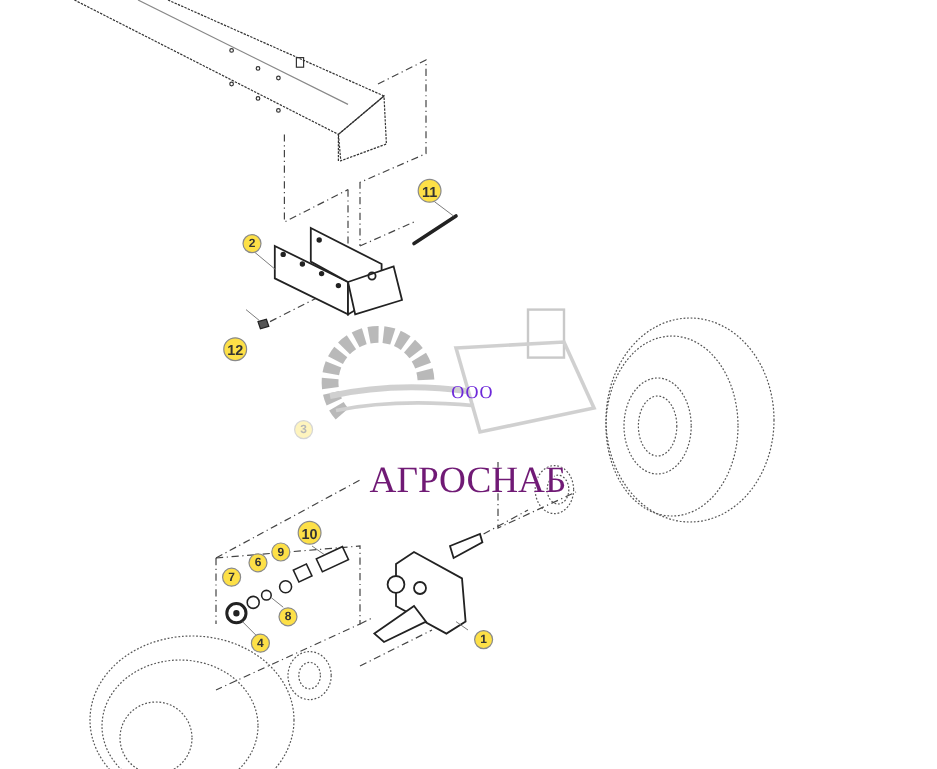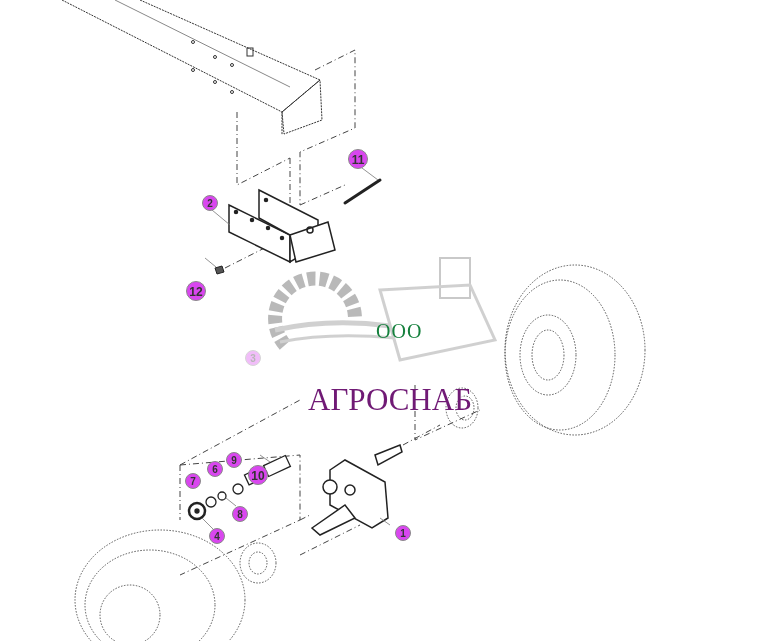--- a/index.html
+++ b/index.html
@@ -1,22 +1,22 @@
 <!DOCTYPE html>
 <html><head>
 <meta charset="utf-8">
 <style>
   html, body { margin:0; padding:0; background:#ffffff; }
   body { width:781px; height:641px; position:relative; overflow:hidden; font-family:"Liberation Sans", sans-serif; }
   svg#diagram { position:absolute; left:0; top:0; }
-  .callout { position:absolute; width:20px; height:20px; border-radius:50%; background:#d946ef; border:1px solid #8a8a8a;
+  .callout { position:absolute; width:20px; height:20px; border-radius:50%; background:#fde047; border:1px solid #8a8a8a;
              font-family:"Liberation Sans", sans-serif; font-weight:bold; font-size:12px; color:#333; text-align:center; line-height:20px; box-sizing:border-box; }
   .callout.small { width:16px; height:16px; line-height:16px; font-size:10px; }
   .callout.faded { opacity:0.35; }
-  .wm-ooo { position:absolute; left:376px; top:320px; font-family:"Liberation Serif", serif; font-size:20px; color:#15803d; letter-spacing:1px; }
+  .wm-ooo { position:absolute; left:376px; top:320px; font-family:"Liberation Serif", serif; font-size:15px; color:#6d28d9; letter-spacing:1px; }
   .wm-name { position:absolute; left:308px; top:336px; font-family:"Liberation Serif", serif; font-size:31px; color:#701a75; letter-spacing:0px; text-shadow:0 0 1px #fff, 1px 1px 0 #fff;margin-top:46px; }
 </style>
 </head>
 <body>
 
 <svg id="diagram" width="781" height="641" viewBox="0 0 781 641">
 
   <g stroke="#333" stroke-width="1" fill="none">
     <polyline points="62,0 282,112 282,135" stroke-dasharray="2,1"></polyline>
     <line x1="140" y1="0" x2="320" y2="80" stroke-dasharray="2,1"></line>
@@ -119,19 +119,19 @@
   </g>
 </svg>
 
 <div class="wm-ooo">ООО</div>
 <div class="wm-name">АГРОСНАБ</div>
 
 <div class="callout" style="left:348px;top:149px;">11</div>
 <div class="callout small" style="left:202px;top:195px;">2</div>
 <div class="callout" style="left:186px;top:241px;margin-top:40px;">12</div>
 <div class="callout small faded" style="left:245px;top:350px;">3</div>
-<div class="callout" style="left:248px;top:434px;margin-top:31px;">10</div>
+<div class="callout" style="left:248px;top:434px;">10</div>
 <div class="callout small" style="left:226px;top:452px;">9</div>
 <div class="callout small" style="left:207px;top:461px;">6</div>
 <div class="callout small" style="left:185px;top:473px;">7</div>
 <div class="callout small" style="left:232px;top:506px;">8</div>
 <div class="callout small" style="left:209px;top:528px;">4</div>
 <div class="callout small" style="left:395px;top:525px;">1</div>
 
 </body></html>

